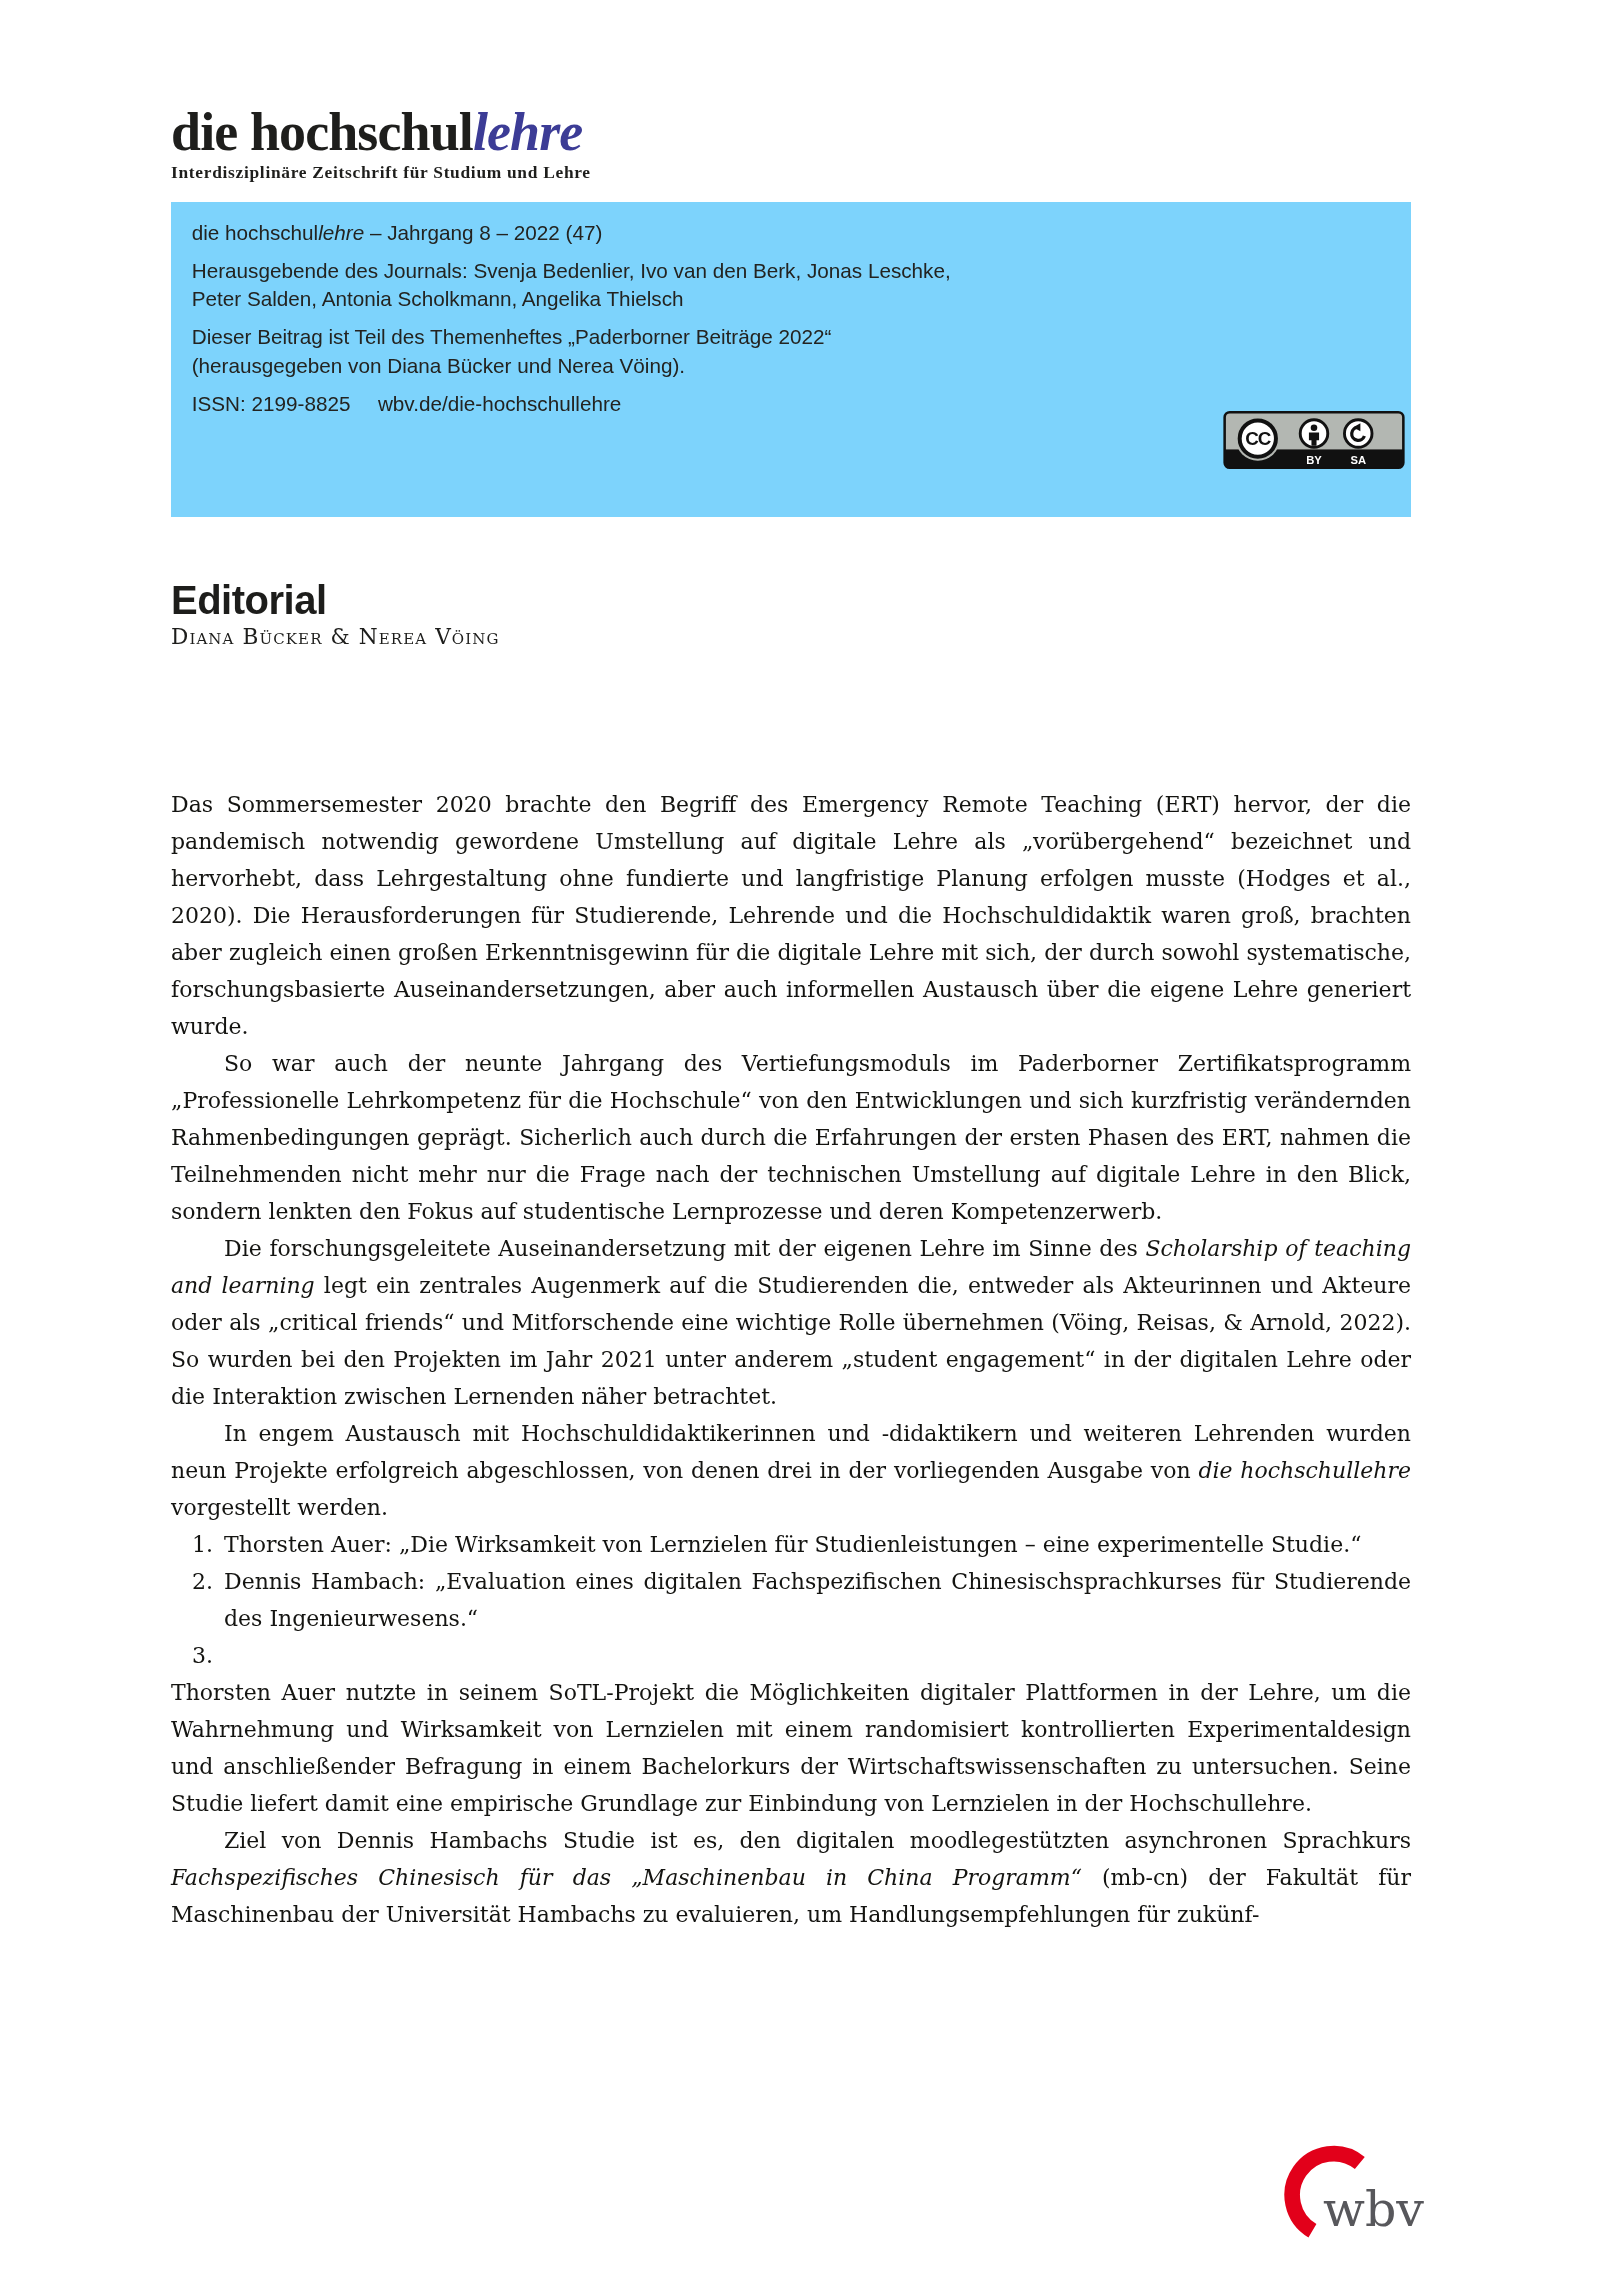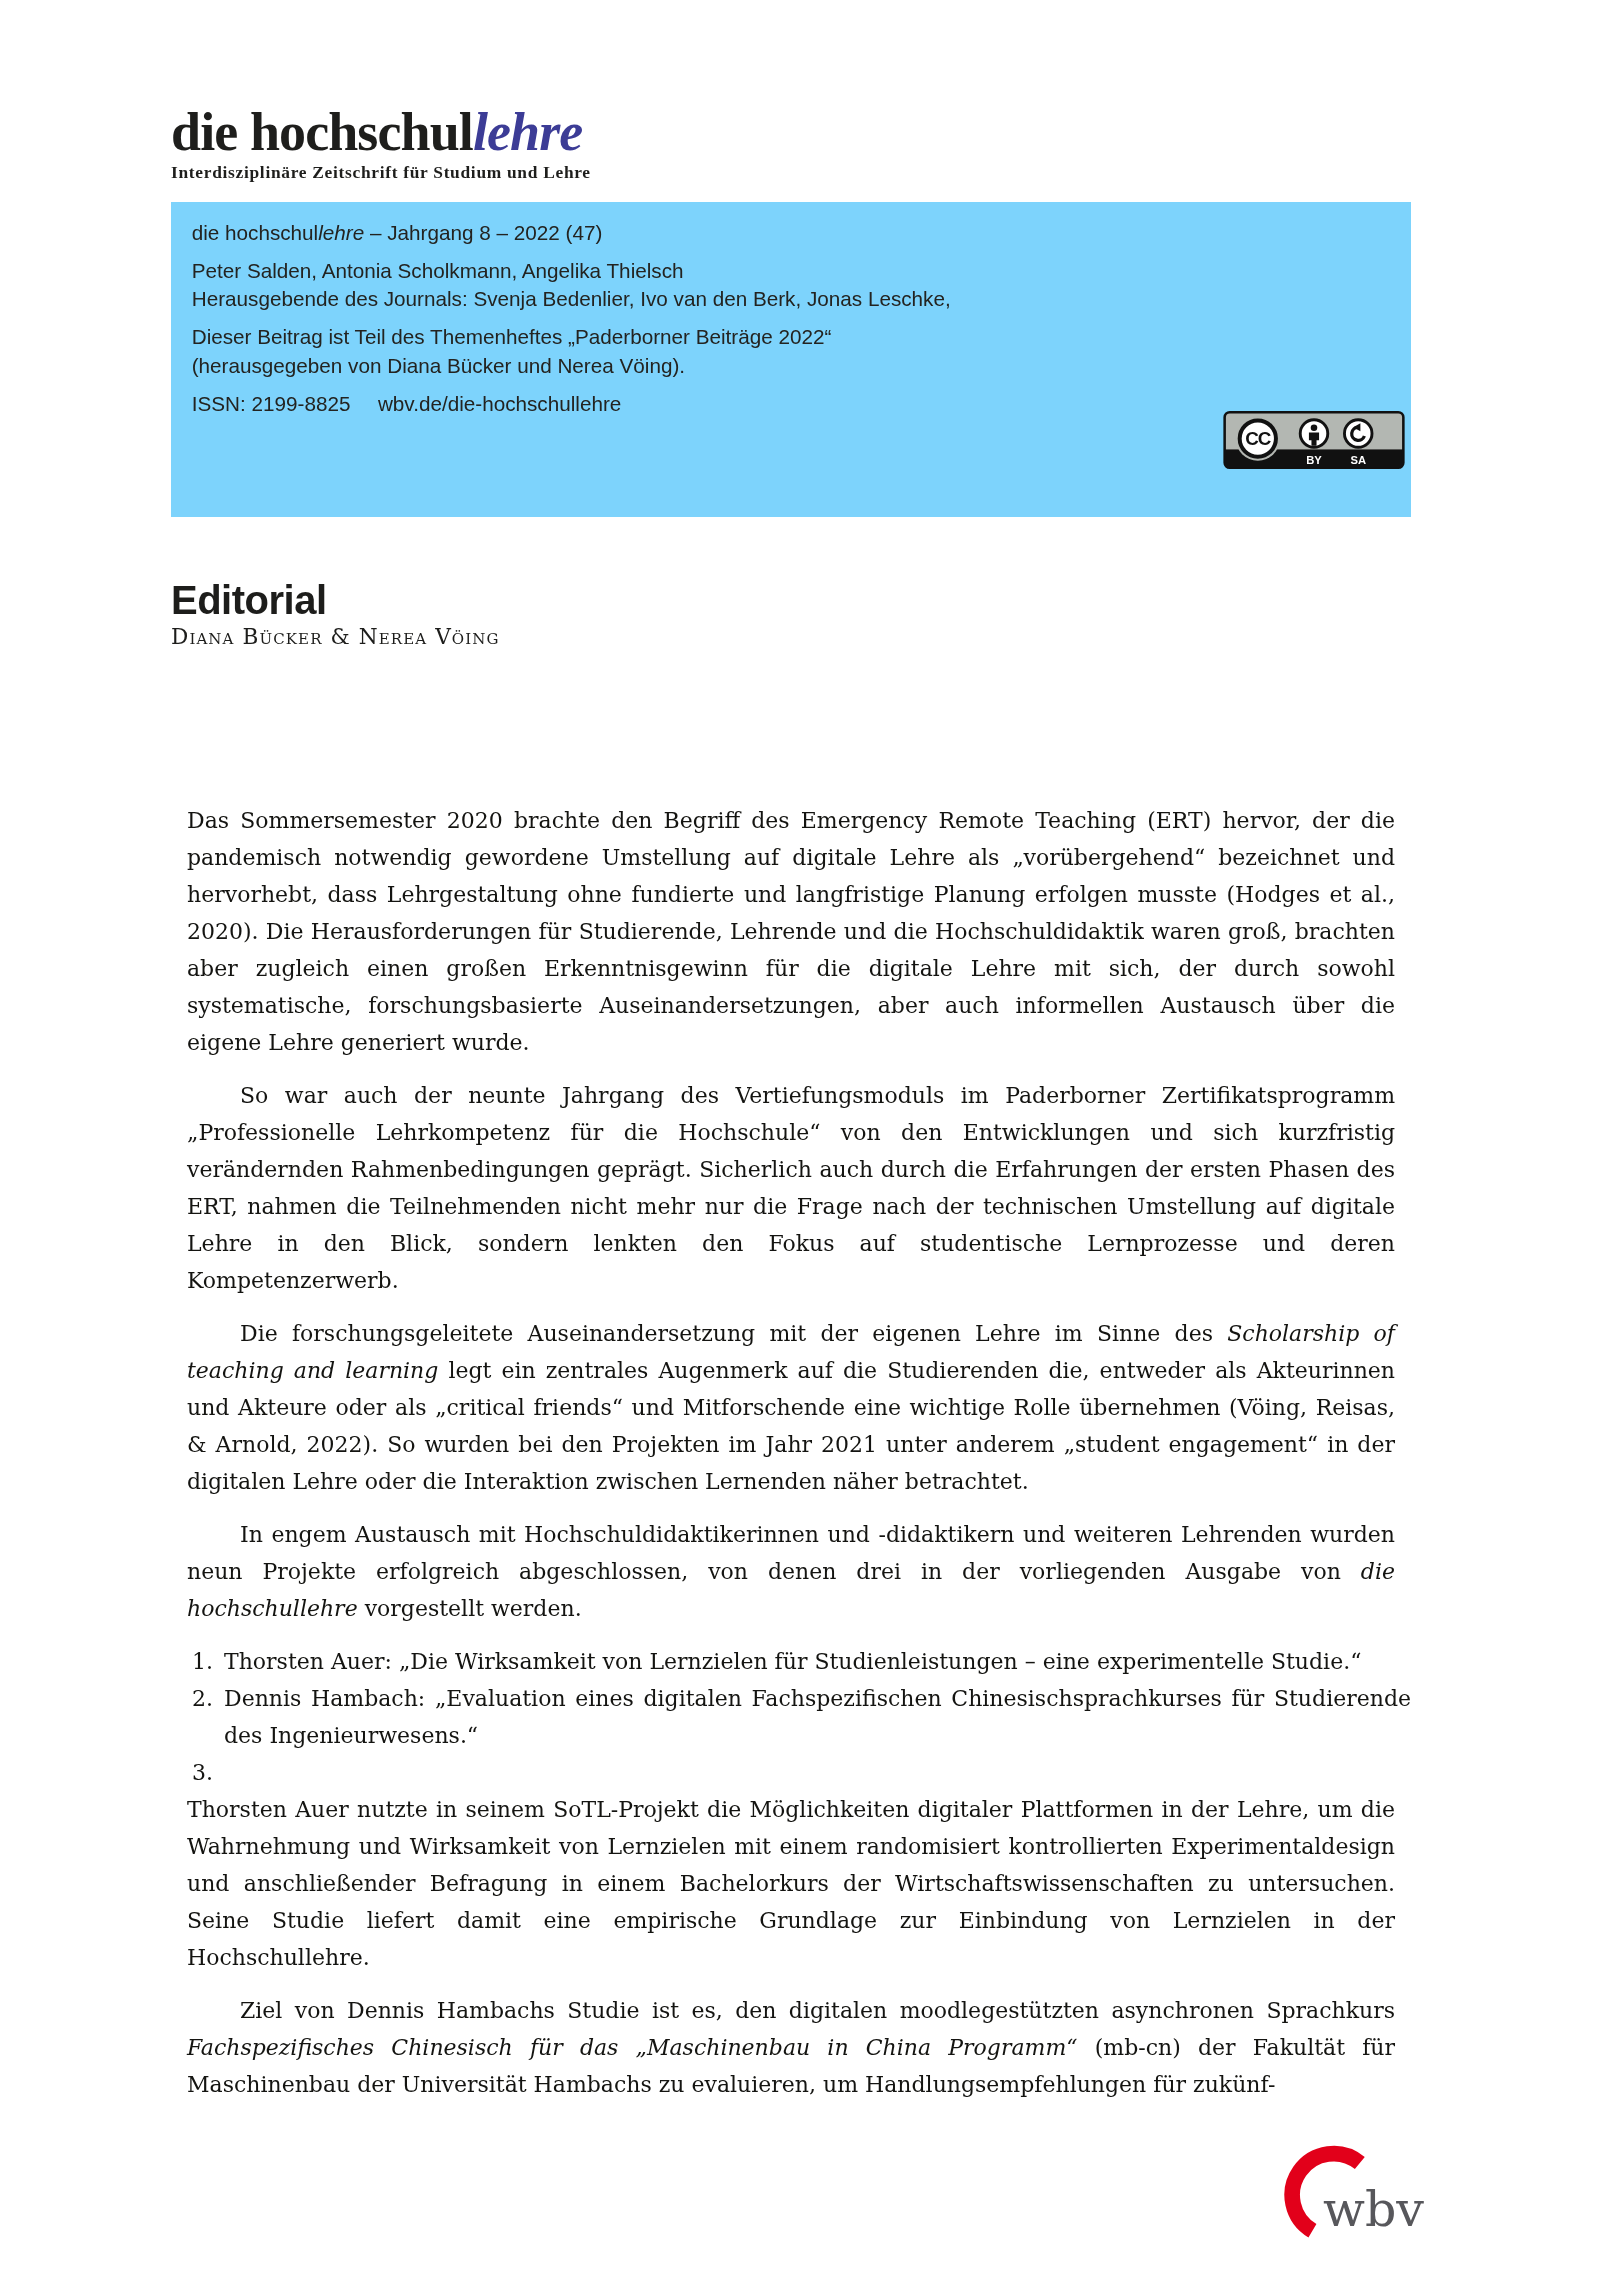--- a/index.html
+++ b/index.html
@@ -33,21 +33,21 @@
                  font-family:"Liberation Sans",sans-serif;font-weight:700;font-size:40px;line-height:1;
                  letter-spacing:-0.5px;color:#1d1d1b;}
   .article-authors{position:absolute;left:171px;top:625px;
                    font-family:"DejaVu Serif",serif;font-size:21.6px;line-height:1.1;
                    font-variant:small-caps;letter-spacing:1.1px;color:#1d1d1b;}
 
   
   .article-body{position:absolute;left:171px;top:786px;width:1240px;
                 font-family:"DejaVu Serif",serif;font-size:22px;line-height:37px;
                 text-align:justify;color:#141411;}
-  .article-body p{margin:16px;}
+  .article-body p{margin:0;}
   .article-body p.indent{text-indent:53px;}
   .article-body p.gap{margin-top:37px;}
   .article-body em{font-style:italic;}
   .list-item{position:relative;padding-left:53px;text-align:justify;}
   .list-num{position:absolute;left:21px;top:0;}
 
   
   .wbv-logo{position:absolute;left:1283px;top:2145px;width:138px;height:106px;}
   .wbv-logo svg{position:absolute;left:0;top:0;}
   .wbv-text{position:absolute;left:40px;top:40px;
@@ -61,22 +61,22 @@
   <div class="logo">
     <div class="logo-main"><span>die hochschul</span><span class="logo-accent">lehre</span></div>
     <div class="logo-sub">Interdisziplinäre Zeitschrift für Studium und Lehre</div>
   </div>
 
   <div class="meta-box">
     <div class="meta-group">
       <div class="meta-line"><span>die hochschul</span><span class="meta-italic">lehre</span><span> – Jahrgang 8 – 2022 (47)</span></div>
     </div>
     <div class="meta-group">
+      <div class="meta-line">Herausgebende des Journals: Svenja Bedenlier, Ivo van den Berk, Jonas Leschke,</div>
       <div class="meta-line">Peter Salden, Antonia Scholkmann, Angelika Thielsch</div>
-      <div class="meta-line">Herausgebende des Journals: Svenja Bedenlier, Ivo van den Berk, Jonas Leschke,</div>
     </div>
     <div class="meta-group">
       <div class="meta-line">Dieser Beitrag ist Teil des Themenheftes „Paderborner Beiträge 2022“</div>
       <div class="meta-line">(herausgegeben von Diana Bücker und Nerea Vöing).</div>
     </div>
     <div class="meta-group">
       <div class="meta-line"><span>ISSN: 2199-8825</span><span class="meta-gap"></span><span>wbv.de/die-hochschullehre</span></div>
     </div>
   </div>
 

